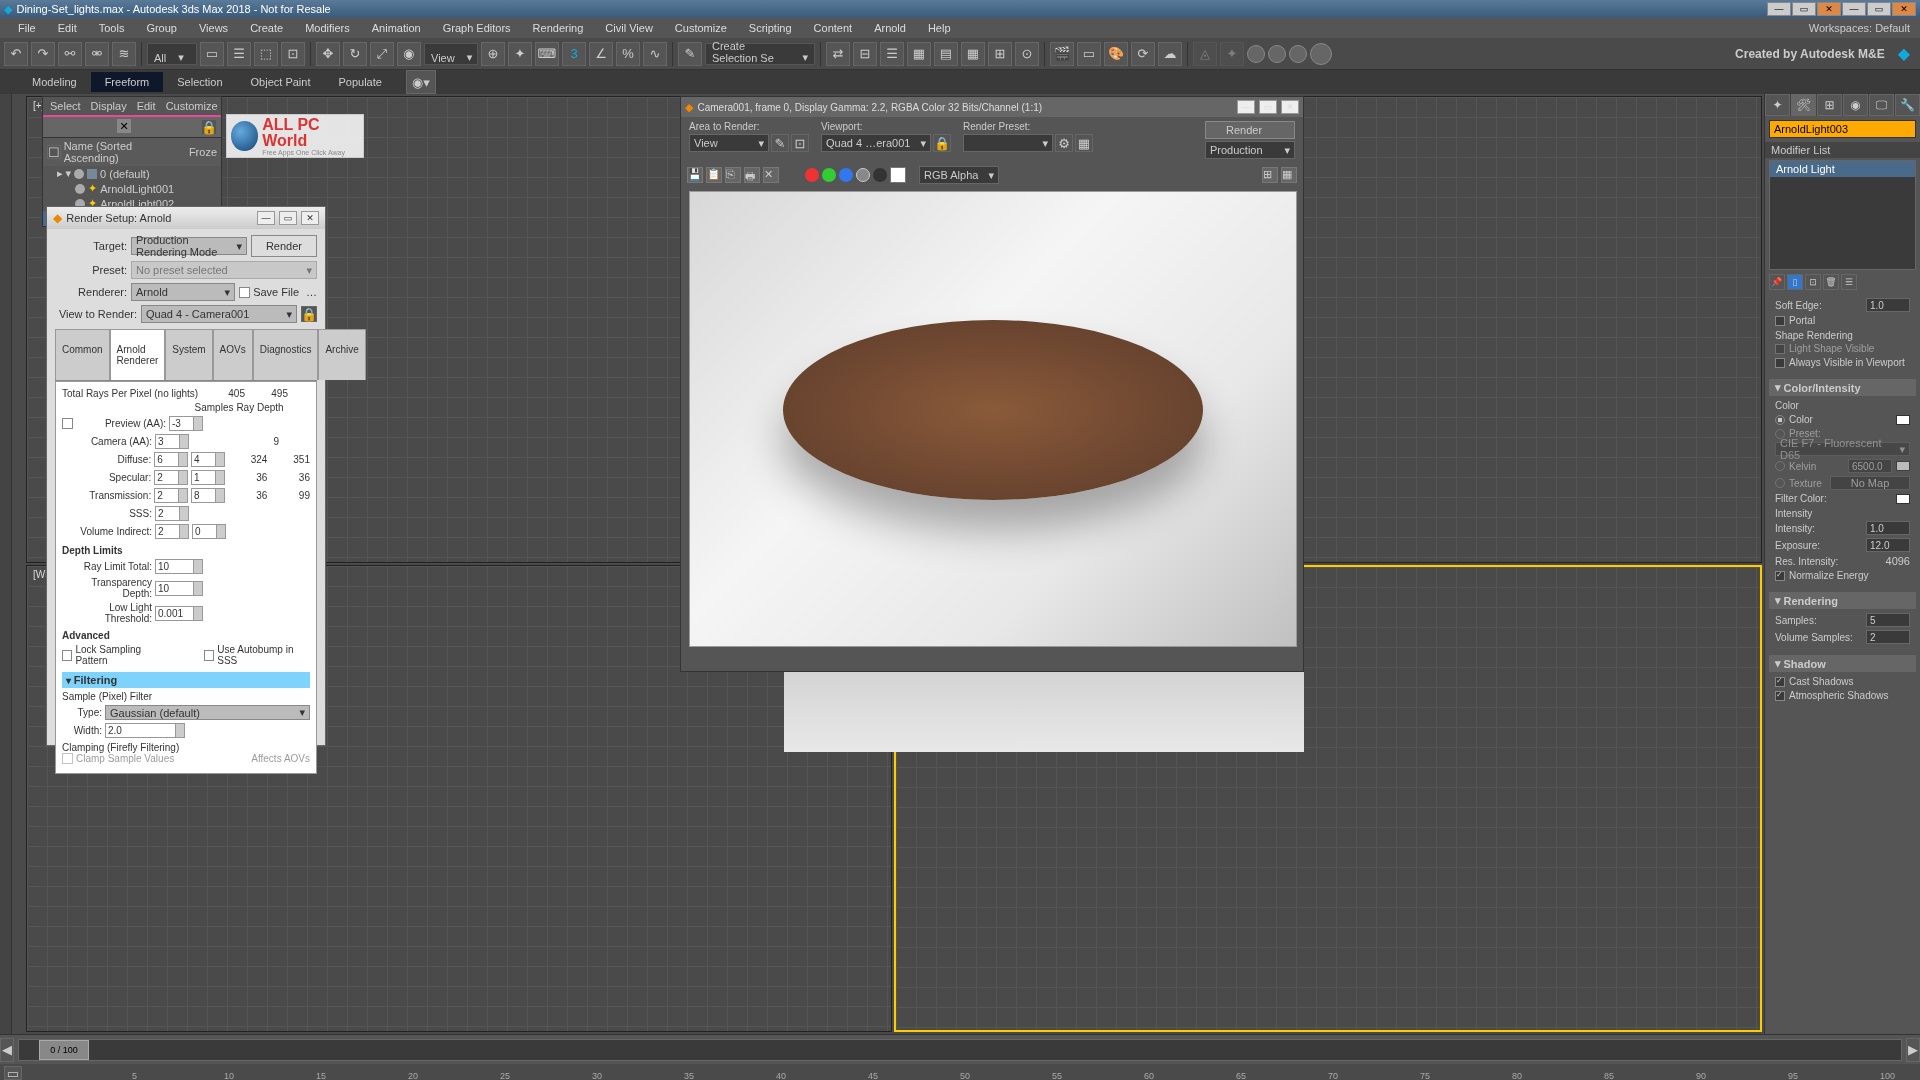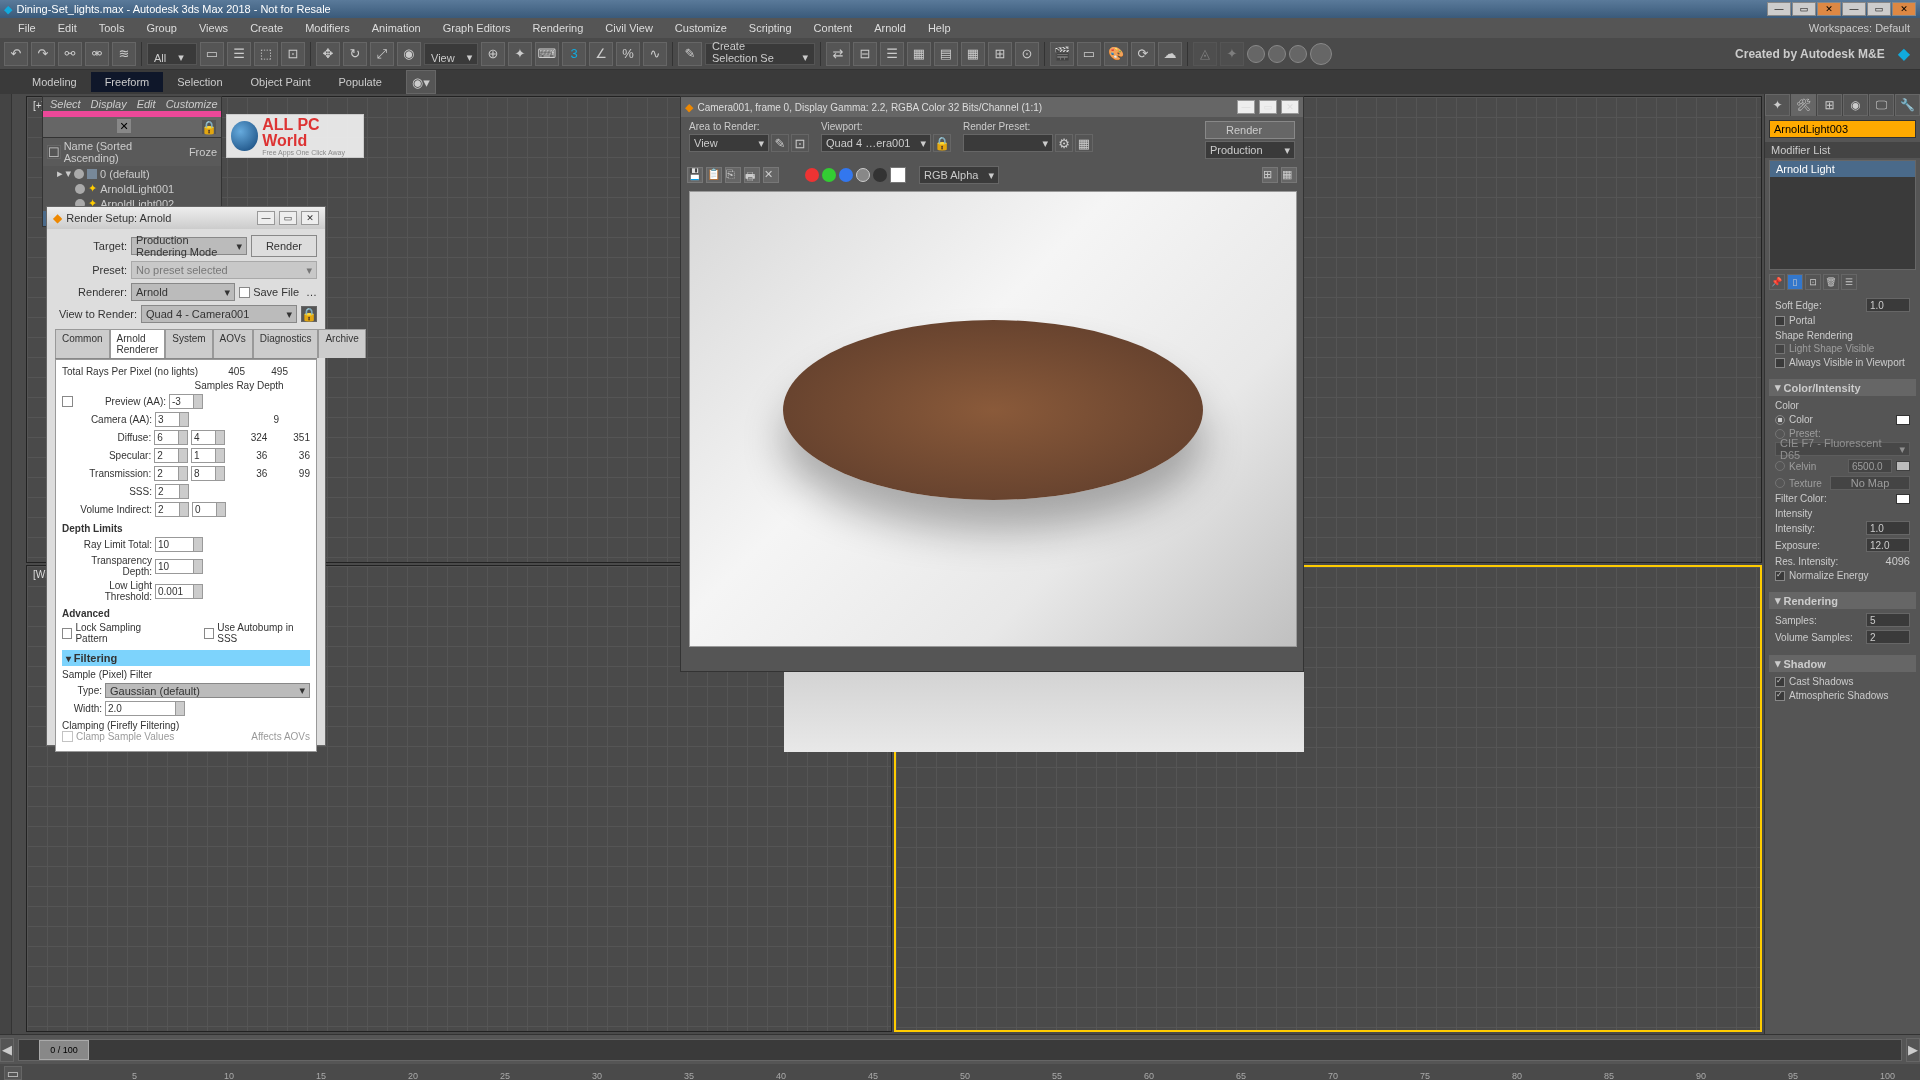--- a/index.html
+++ b/index.html
@@ -17,42 +17,42 @@
 .tool-sep { width: 1px; height: 24px; background: #333; margin: 0 2px; }
 .tool-dropdown { height: 22px; background: #3a3a3a; border: 1px solid #555; color: #ccc; padding: 0 6px; display: flex; align-items: flex-end; gap: 12px; }
 .credit-label { margin-left: auto; color: #ccc; padding-right: 10px; font-weight: bold; font-size: 12px; }
 .circle-btn { width: 18px; height: 18px; border-radius: 50%; background: #666; border: 1px solid #888; }
 .ribbon-tabs { background: #3a3a3a; height: 24px; display: flex; align-items: center; padding-left: 18px; gap: 0; }
 .ribbon-tab { padding: 4px 14px; color: #ccc; background: #3a3a3a; }
 .ribbon-tab.active { background: #0f172a; }
 .main-area { display: flex; height: 940px; position: relative; }
 .left-sidebar { width: 12px; background: #444; border-right: 1px solid #333; }
 .scene-panel { position: absolute; left: 42px; top: 2px; width: 180px; background: #555; border: 1px solid #333; z-index: 5; }
-.scene-toolbar { height: 20px; display: flex; align-items: center; padding: 0 3px; gap: 2px; border-bottom: 6px solid #ec4899; font-style: italic; }
+.scene-toolbar { height: 20px; display: flex; align-items: center; padding: 0 3px; gap: 2px; border-bottom: 2px solid #ec4899; }
 .scene-header { background: #666; padding: 2px 4px; display: flex; justify-content: space-between; border-bottom: 1px solid #333; }
 .scene-close { background: #888; width: 14px; height: 14px; display: flex; align-items: center; justify-content: center; color: #000; }
 .scene-title-row { display: flex; align-items: center; padding: 2px 4px; background: #5a5a5a; gap: 3px; }
 .scene-item { display: flex; align-items: center; padding: 1px 4px 1px 14px; gap: 3px; }
 .scene-item.sel { background: #4a6a8a; }
 .eye { width: 10px; height: 10px; border-radius: 50%; background: #aaa; }
 .cube { width: 10px; height: 10px; background: #888; }
 .render-setup { position: absolute; left: 46px; top: 112px; width: 280px; height: 540px; background: #ddd; border: 1px solid #666; z-index: 20; color: #333; }
 .rs-title { background: linear-gradient(#eee, #ccc); height: 22px; display: flex; align-items: center; padding: 0 6px; gap: 4px; }
 .rs-title .icon { color: #e80; font-size: 12px; }
 .rs-title-text { flex: 1; }
 .rs-wbtn { width: 18px; height: 14px; background: #eee; border: 1px solid #999; font-size: 9px; display: flex; align-items: center; justify-content: center; }
 .rs-body { padding: 6px 8px; }
 .rs-row { display: flex; align-items: center; margin-bottom: 4px; gap: 4px; }
 .rs-label { width: 72px; text-align: right; color: #333; }
 .rs-select { flex: 1; background: #bbb; border: 1px solid #888; height: 18px; padding: 0 4px; display: flex; align-items: center; justify-content: space-between; }
 .rs-btn { padding: 4px 14px; background: #ddd; border: 1px solid #888; }
 .rs-check { display: flex; align-items: center; gap: 3px; }
 .rs-checkbox { width: 11px; height: 11px; border: 1px solid #888; background: #fff; }
 .rs-tabs { display: flex; border-bottom: 1px solid #888; margin-top: 6px; }
-.rs-tab { padding: 3px 6px; background: #ccc; border: 1px solid #999; border-bottom: none; font-size: 10px; }
+.rs-tab { padding: 14px 6px; background: #ccc; border: 1px solid #999; border-bottom: none; font-size: 10px; }
 .rs-tab.active { background: #fff; }
 .rs-section { background: #fff; padding: 6px; border: 1px solid #999; }
 .rs-field-row { display: flex; align-items: center; margin-bottom: 3px; gap: 3px; }
 .rs-field-label { width: 90px; text-align: right; font-size: 10px; }
 .rs-spinner { width: 34px; height: 15px; background: #fff; border: 1px solid #999; padding: 0 2px; font-size: 10px; display: flex; align-items: center; position: relative; }
 .rs-spinner::after { content: ""; position: absolute; right: 0; top: 0; width: 8px; height: 100%; background: #ccc; border-left: 1px solid #999; }
 .rs-num { width: 40px; text-align: right; font-size: 10px; }
 .rs-subhead { font-weight: bold; margin: 6px 0 3px; font-size: 10px; }
 .viewport-area { flex: 1; background: #4a4a4a; position: relative; margin-left: 12px; }
 .viewport-grid { width: 100%; height: 100%; display: flex; flex-direction: column; padding: 2px; gap: 2px; }

